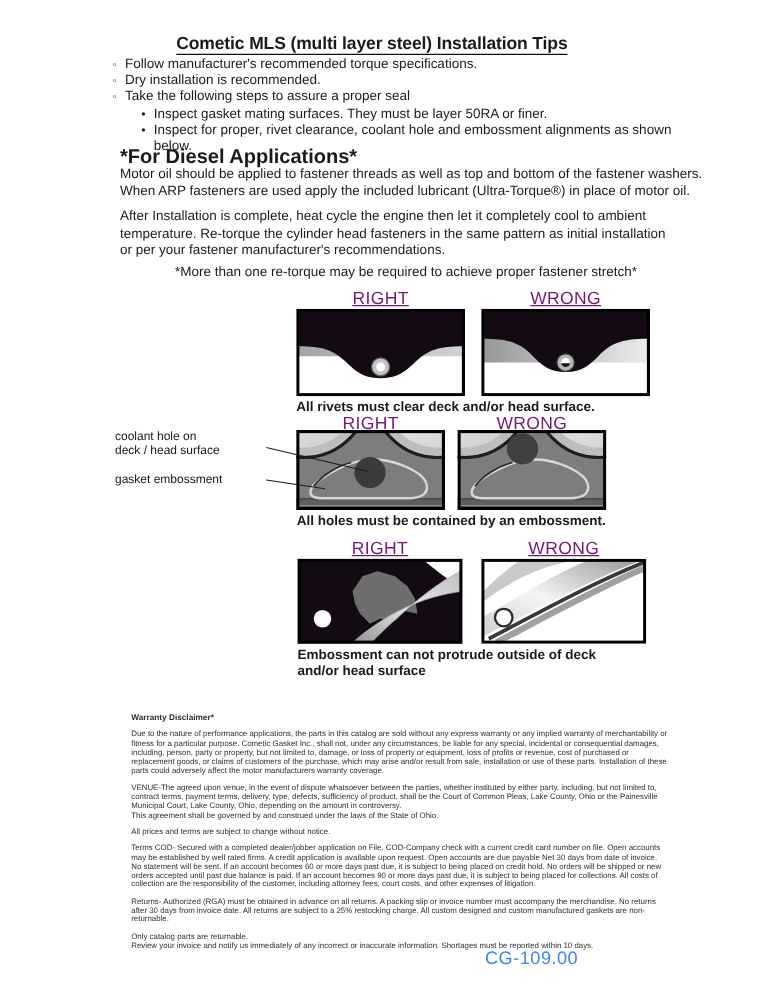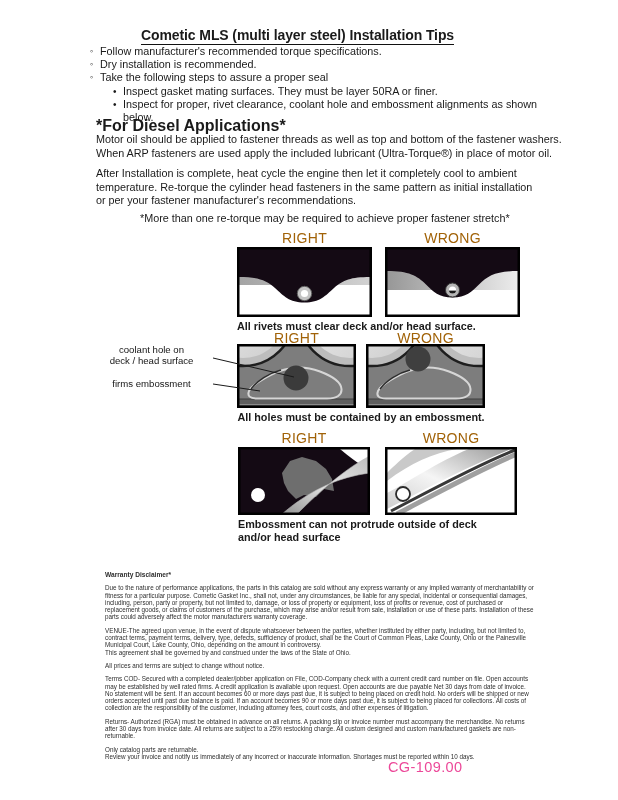--- a/index.html
+++ b/index.html
@@ -13,27 +13,27 @@
     font-size:14px;font-weight:bold;letter-spacing:-0.1px;
     border-bottom:1.6px solid #111;padding-bottom:1px;display:inline-block;margin-left:45px;
   }
   .bullets{font-size:10.8px;line-height:13.2px;}
   .b-line{display:flex;align-items:flex-start;}
   .b-line .marker{width:10px;flex:0 0 10px;font-size:9px;line-height:13.2px;text-align:left;}
   .b-line.sub{padding-left:23px;}
   .b-line.sub .marker{font-size:10px;}
   .h2{font-size:16px;font-weight:bold;}
   .para{font-size:10.8px;line-height:13.6px;white-space:pre-line;}
-  .dg-label{font-size:14px;letter-spacing:0.3px;text-align:center;color:#a16207;}
+  .dg-label{font-size:14px;letter-spacing:0.3px;text-align:center;color:#701a75;text-decoration:underline;}
   .caption{font-size:10.8px;font-weight:bold;white-space:pre-line;line-height:12.8px;}
-  .pointer-label{font-size:9.6px;line-height:11px;text-align:center;white-space:pre-line;color:#151515;}
+  .pointer-label{font-size:9.6px;line-height:11px;text-align:left;white-space:pre-line;color:#151515;}
   .legal{width:429px;font-size:6.3px;line-height:7.3px;color:#2e2e2e;}
   .legal .lg-h{font-weight:bold;font-size:6.6px;margin:0 0 6px 0;}
   .legal p{margin:0 0 6px 0;white-space:pre-line;}
-  .footer-code{font-size:14.5px;letter-spacing:0.4px;color:#ec4899;}
+  .footer-code{font-size:14.5px;letter-spacing:0.4px;color:#3b82f6;}
   svg{display:block;}
 </style>
 </head>
 <body>
 
 <div class="page">
 
   <div class="abs" style="left:96px;top:26px;">
     <span class="title">Cometic MLS (multi layer steel) Installation Tips</span>
   </div>
@@ -106,21 +106,21 @@
     <rect x="1.25" y="1.25" width="132.5" height="67.5" fill="none" stroke="#000" stroke-width="2.5"></rect>
   </svg>
 
   <div class="abs caption" style="left:237px;top:320px;width:300px;">All rivets must clear deck and/or head surface.</div>
 
   <div class="abs dg-label" style="left:237px;top:330px;width:119px;">RIGHT</div>
   <div class="abs dg-label" style="left:366px;top:330px;width:119px;">WRONG</div>
 
   <div class="abs pointer-label" style="left:92px;top:344px;width:119px;">coolant hole on
 deck / head surface</div>
-  <div class="abs pointer-label" style="left:92px;top:378px;width:119px;">firms embossment</div>
+  <div class="abs pointer-label" style="left:92px;top:378px;width:119px;">gasket embossment</div>
 
   <svg class="abs" style="left:237px;top:344px;" width="119" height="64" viewBox="0 0 119 64">
     <defs>
       <linearGradient id="g2b" x1="0" y1="0" x2="1" y2="1">
         <stop offset="0" stop-color="#f4f4f4"></stop>
           <stop offset="1" stop-color="#cccccc"></stop>
       </linearGradient>
     </defs>
     <rect width="119" height="64" fill="#7d7d7d"></rect>
     <rect y="55" width="119" height="9" fill="#5f5f5f"></rect>

